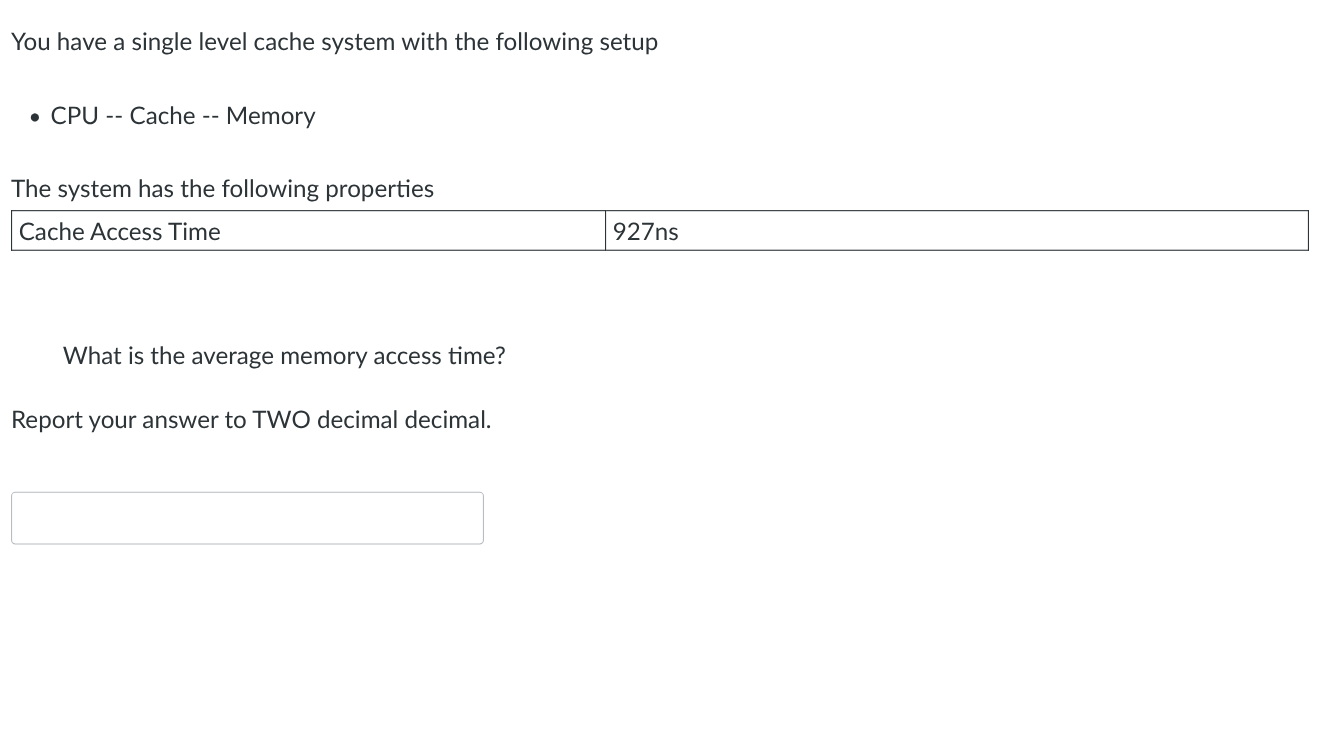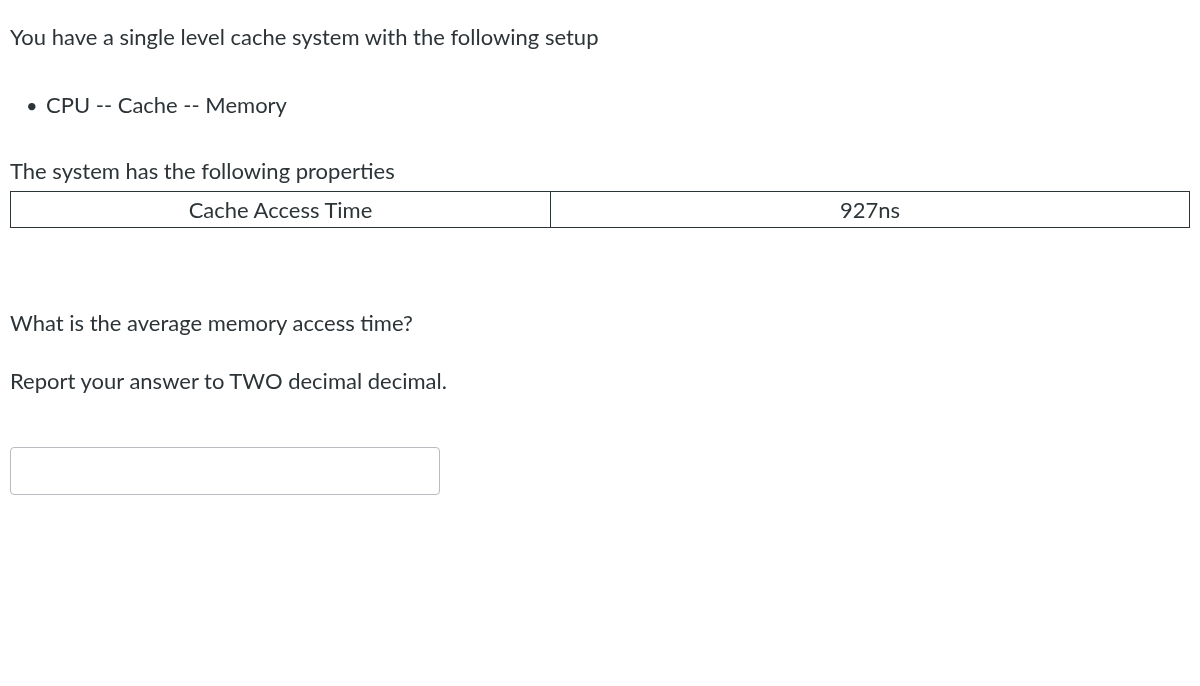--- a/index.html
+++ b/index.html
@@ -34,36 +34,36 @@
       margin-left: -14px;
     }
     .properties-text {
       margin-bottom: 4px;
       line-height: 1.4;
     }
     table.properties-table {
       width: 1180px;
       border-collapse: collapse;
       margin-bottom: 80px;
-      text-align: center;
     }
     table.properties-table td {
       border: 1px solid #2d3438;
       padding: 4px 6px;
       font-size: 22px;
       color: #2d3438;
       vertical-align: middle;
       height: 36px;
     }
     table.properties-table td:first-child {
       width: 540px;
     }
     .question-text {
       margin-bottom: 28px;
       line-height: 1.4;
+      margin-left: 47px;
     }
     .instruction-text {
       margin-bottom: 50px;
       line-height: 1.4;
     }
     .instruction-text .bold {
       font-weight: 400;
     }
     .answer-input {
       width: 430px;

